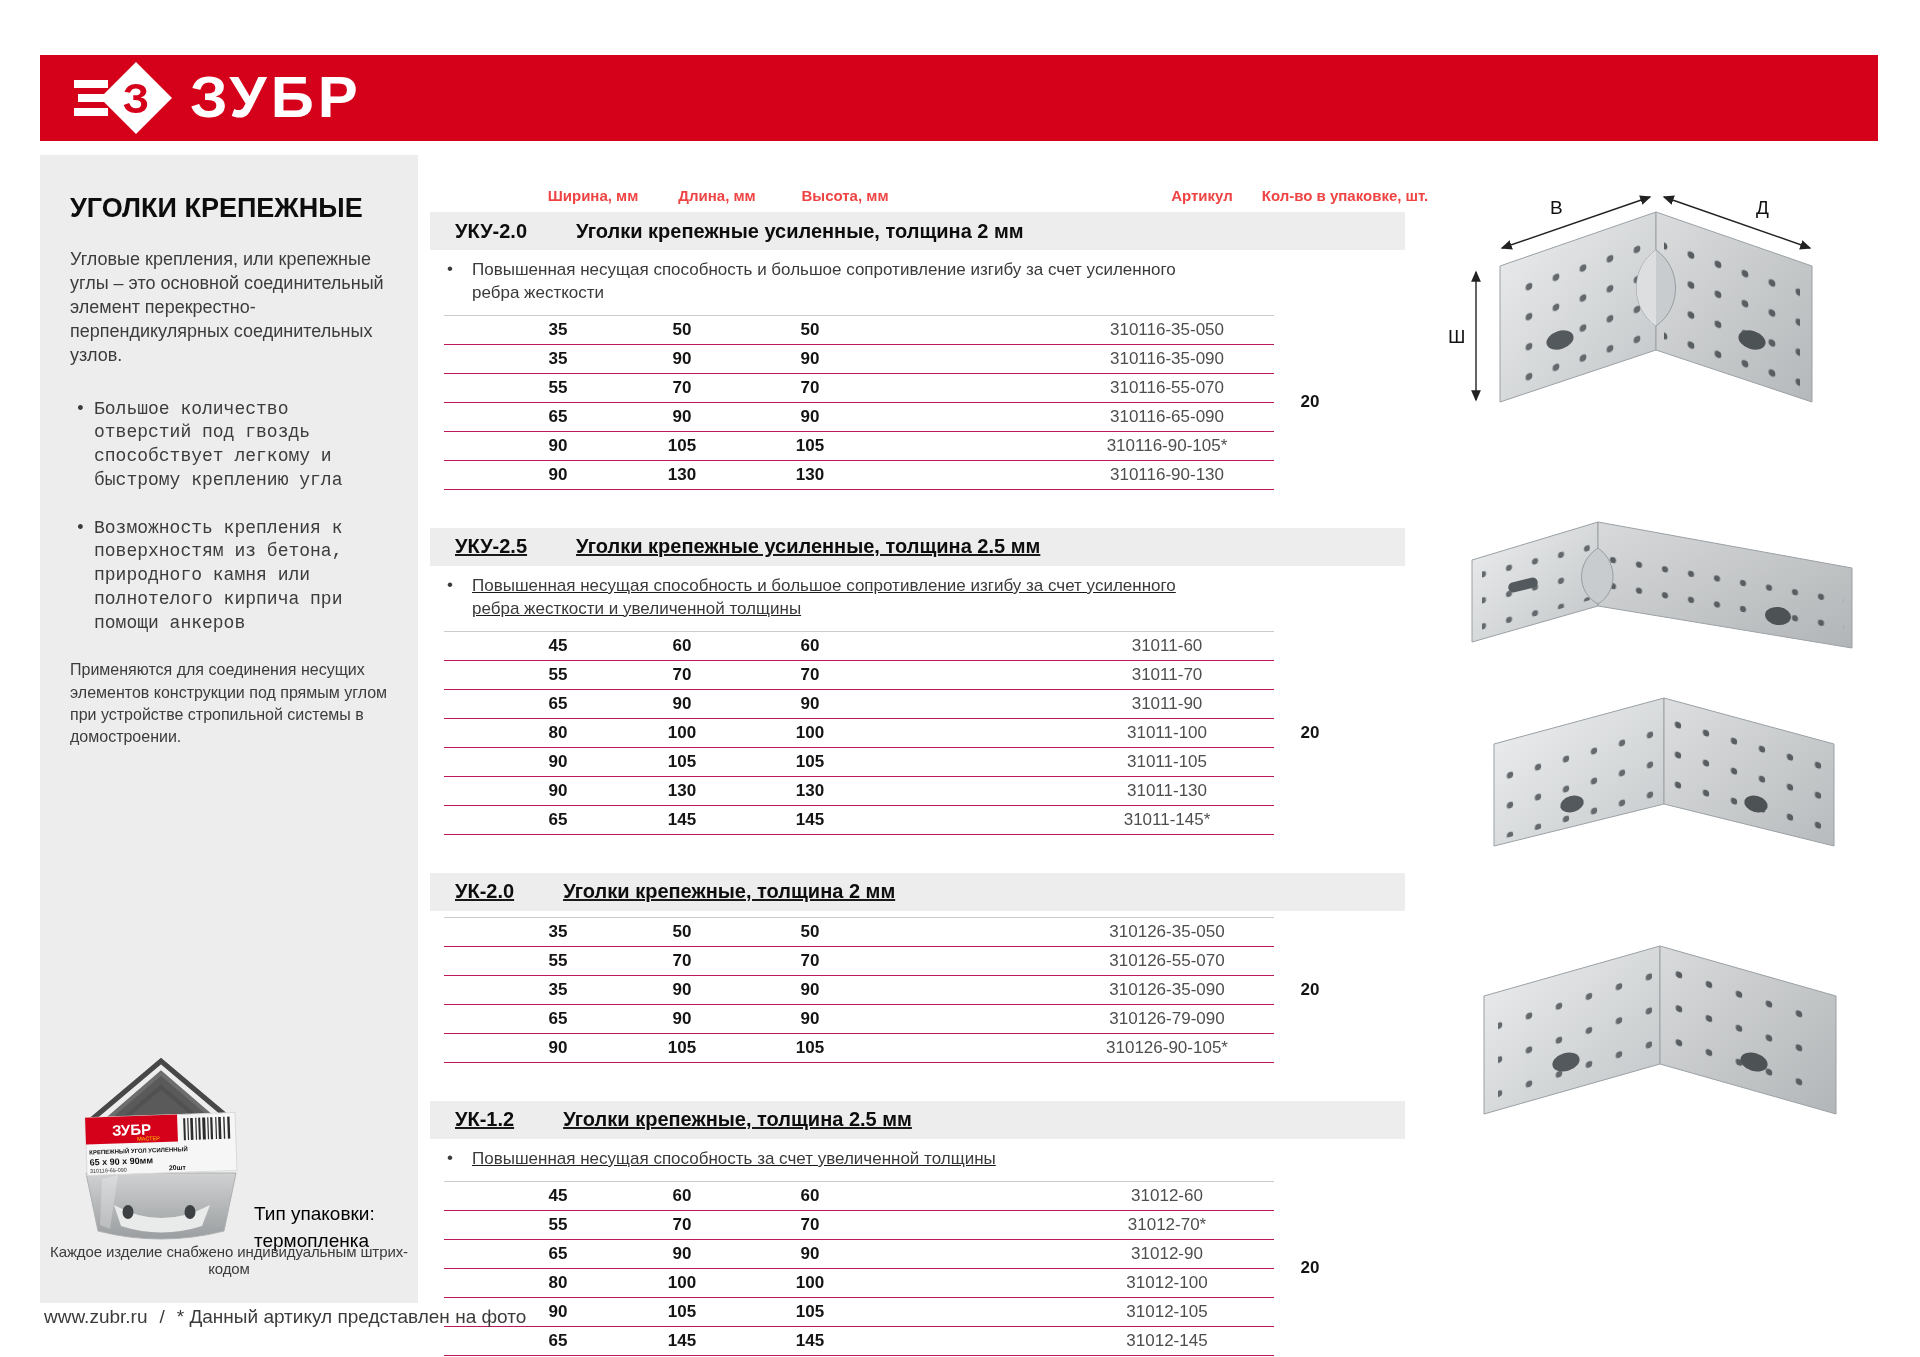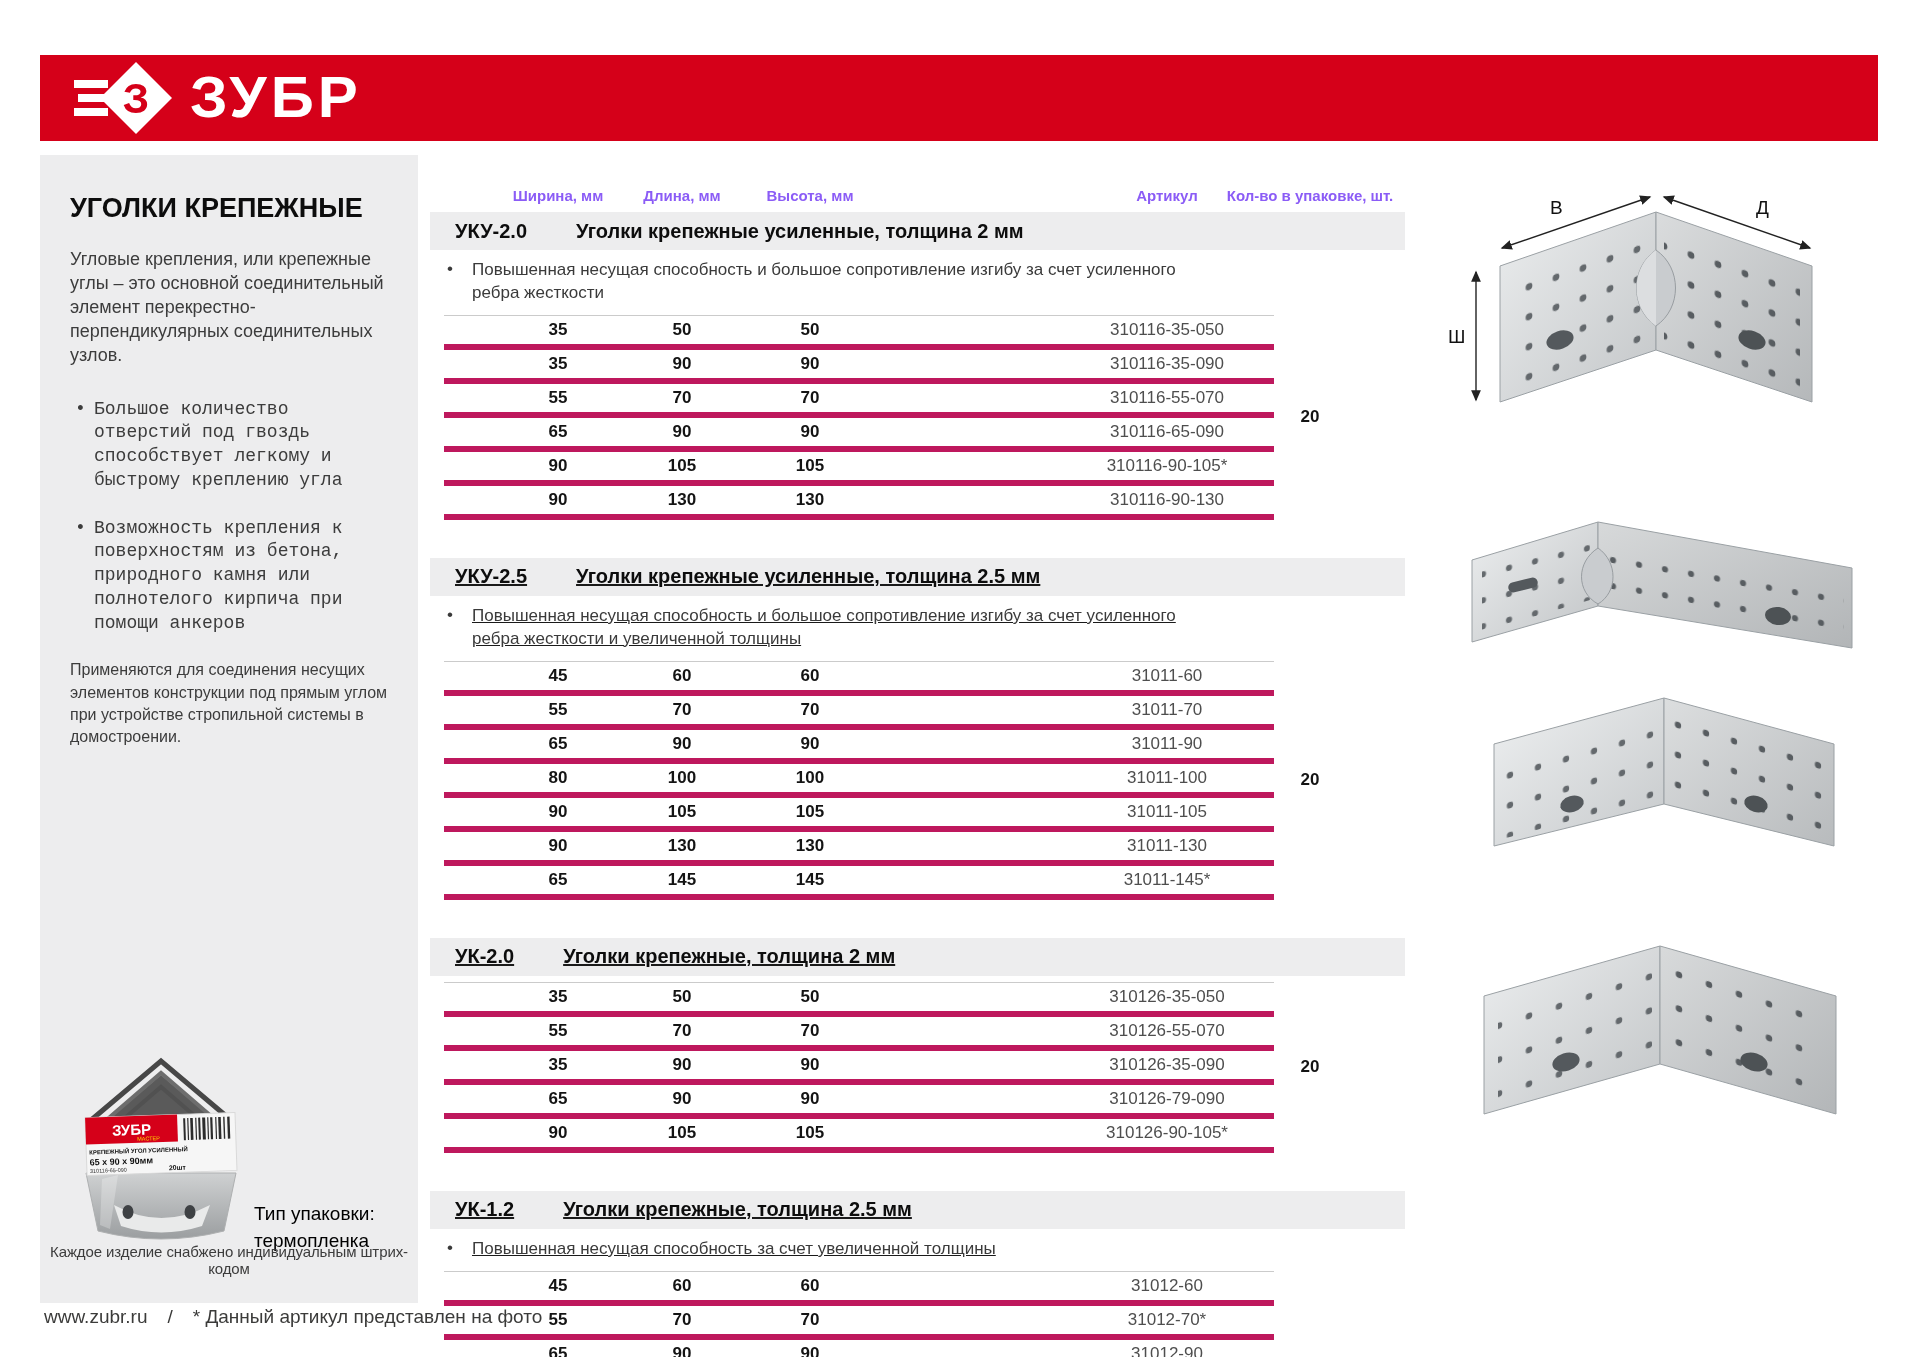--- a/index.html
+++ b/index.html
@@ -25,47 +25,47 @@
   .sb-note{font-size:16px;line-height:1.38;color:#3c3c3c;margin-top:4px;}
   .photo{position:absolute;left:32px;top:884px;width:178px;height:212px;}
   .pack-type{position:absolute;left:214px;top:1046px;font-size:19px;color:#000000;line-height:1.4;}
   .note-barcode{position:absolute;left:0;bottom:26px;width:100%;text-align:center;
                 font-size:15px;color:#3c3c3c;letter-spacing:-0.1px;}
 
   
   .main{position:absolute;left:430px;top:160px;width:975px;}
   .col-headers{position:relative;height:52px;}
   .col-headers span{position:absolute;bottom:8px;transform:translateX(-50%);
-                    font-size:15px;font-weight:bold;color:#8b5cf6;white-space:nowrap;}
+                    font-size:15px;font-weight:bold;color:#ef4444;white-space:nowrap;margin-left:35px;}
   .c0{left:128px}.c1{left:252px}.c2{left:380px}.c3{left:737px}.c4{left:880px}
 
   .section + .section{margin-top:38px;text-decoration:underline;}
   .sec-bar{height:38px;background:#ededee;display:flex;align-items:center;
            padding-left:25px;font-size:20px;color:#0d0d0d;gap:36px;}
   .sec-code{font-weight:bold;margin-right:13px;white-space:nowrap;}
   .sec-name{font-weight:bold;white-space:nowrap;}
   .sec-bullet{position:relative;max-width:790px;padding:9px 0 4px 42px;box-sizing:border-box;
               font-size:17px;line-height:1.35;color:#3a3a3a;}
   .sec-bullet::before{content:"\2022";position:absolute;left:17px;top:8px;color:#3a3a3a;}
   .rows-wrap{position:relative;margin-top:6px;}
   .rows{width:830px;margin-left:14px;border-top:1px solid #cbcbcb;}
-  .row{position:relative;height:28px;border-bottom:6px solid #be185d;}
+  .row{position:relative;height:28px;border-bottom:1px solid #be185d;}
   .row span{position:absolute;top:50%;transform:translate(-50%,-50%);white-space:nowrap;}
   .num{font-weight:bold;font-size:17px;color:#141414;}
   .art{font-size:17px;color:#4e4e4e;}
   .r0{left:114px}.r1{left:238px}.r2{left:366px}.r3{left:723px}
   .qty{position:absolute;left:880px;top:50%;transform:translate(-50%,-50%);
        font-weight:bold;font-size:17px;color:#141414;}
 
   
   .prod-img{position:absolute;}
   svg text{font-family:"Liberation Sans",sans-serif;}
 
   
-  .footer{position:absolute;left:44px;top:1306px;display:flex;gap:20px;
+  .footer{position:absolute;left:44px;top:1306px;display:flex;gap:12px;
           font-size:19px;color:#3b3b3a;}
 </style>
 </head>
 <body>
 
 <div class="page">
 
   <div class="redbar">
     <div class="logo">
       <svg width="100" height="74" viewBox="0 0 100 74">

